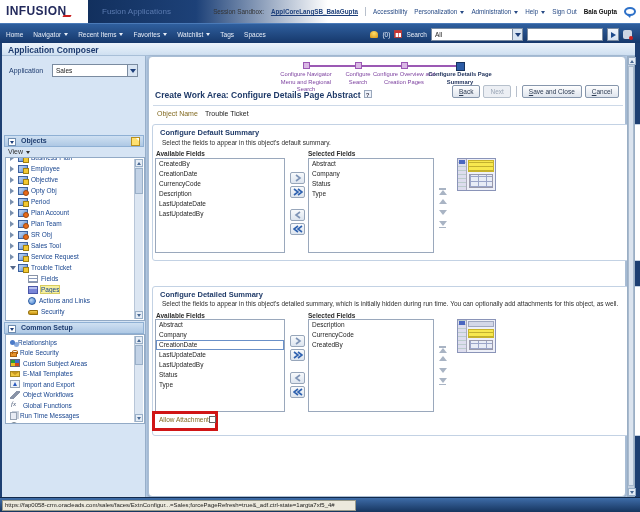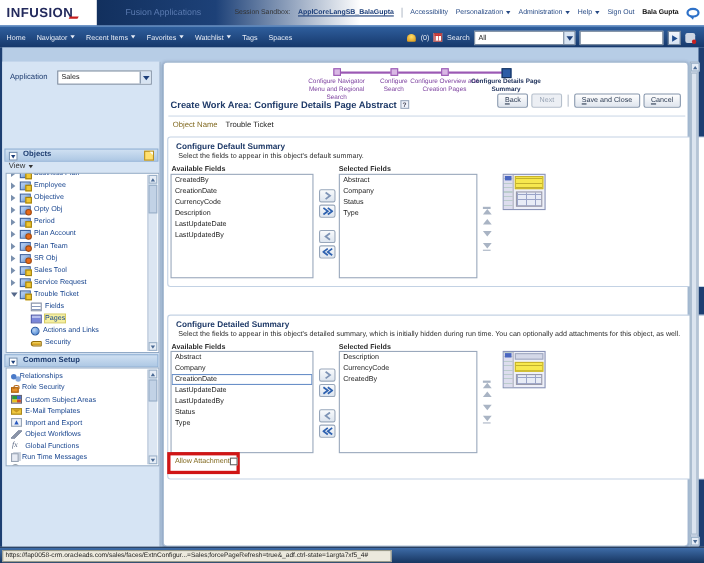--- a/index.html
+++ b/index.html
@@ -4,21 +4,21 @@
 <style>
   * { margin:0; padding:0; box-sizing:border-box; }
   html,body { width:640px; height:512px; overflow:hidden; }
   body { font-family:"Liberation Sans","DejaVu Sans",sans-serif; }
   .root { position:relative; width:640px; height:512px; background:#b7cde6; overflow:hidden; }
 
   
   .topbar { position:absolute; top:0; left:0; width:640px; height:23px; background:#fff; }
   .logo { position:absolute; left:6px; top:4px; font-size:12px; font-weight:800; letter-spacing:.4px; color:#232a5c; z-index:2; }
   .logo::after { content:""; position:absolute; right:-4px; bottom:1px; width:8px; height:2px; background:#c81e1e; transform:skew(-30deg); }
-  .ghost { position:absolute; left:88px; top:0; width:240px; height:23px; background:linear-gradient(to right,#12305e 0%,#1d4178 45%,rgba(29,65,120,0) 100%); color:#5a7ab0; font-size:8px; line-height:23px; padding-left:26px; z-index:1; }
+  .ghost { position:absolute; left:88px; top:0; width:240px; height:23px; background:linear-gradient(to right,#12305e 0%,#1d4178 45%,rgba(29,65,120,0) 100%); color:#5a7ab0; font-size:8px; line-height:23px; padding-left:14px; z-index:1; }
   .toplinks { position:absolute; right:4px; top:0; height:23px; display:flex; align-items:center; gap:7px; font-size:6.3px; color:#274a85; z-index:3; }
   .ss-label { color:#333; }
   .ss-link { color:#1d3f7a; font-weight:bold; text-decoration:underline; }
   .vdiv { width:1px; height:9px; background:#b8c0cc; }
   .toplink { white-space:nowrap; }
   .user { color:#111; font-weight:bold; }
   .chat-icon { width:12px; height:9px; border:2px solid #2e71c8; border-radius:50%; background:#fff; position:relative; }
   .chat-icon::after { content:""; position:absolute; left:1px; bottom:-4px; border-left:3px solid transparent; border-right:1px solid transparent; border-top:3px solid #2e71c8; }
   .has-caret::after { content:""; display:inline-block; margin-left:3px; width:0; height:0; border-left:2.5px solid transparent; border-right:2.5px solid transparent; border-top:3px solid currentColor; vertical-align:middle; }
 
@@ -220,20 +220,23 @@
       <span class="scope-select">
         <span>All</span>
         <span class="sel-caret"></span>
       </span>
       <input class="search-input" value="" style="">
       <span class="go-button"></span>
       <span class="adv-search-icon"></span>
     </div>
   </nav>
 
+  <div class="appband">
+    <span>Application Composer</span>
+  </div>
 
   <div class="edge-l"></div>
   <div class="edge-r"></div>
 
   <aside class="sidebar">
     <span class="app-row-label">Application</span>
     <div class="app-select">
       <span>Sales</span>
       <span class="sel-caret"></span>
     </div>

